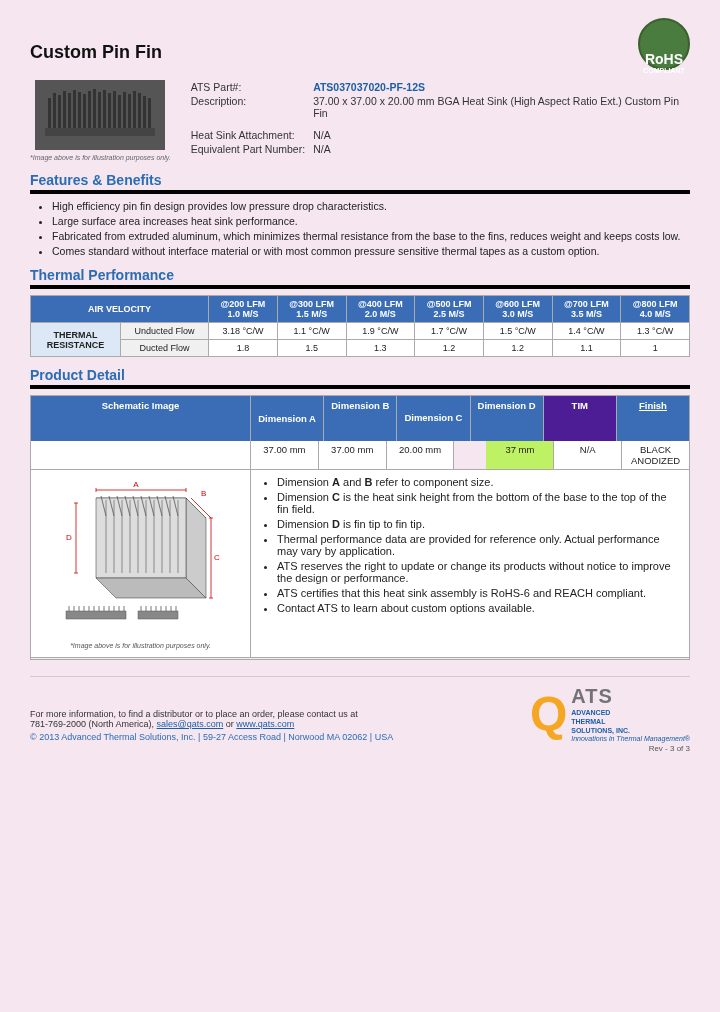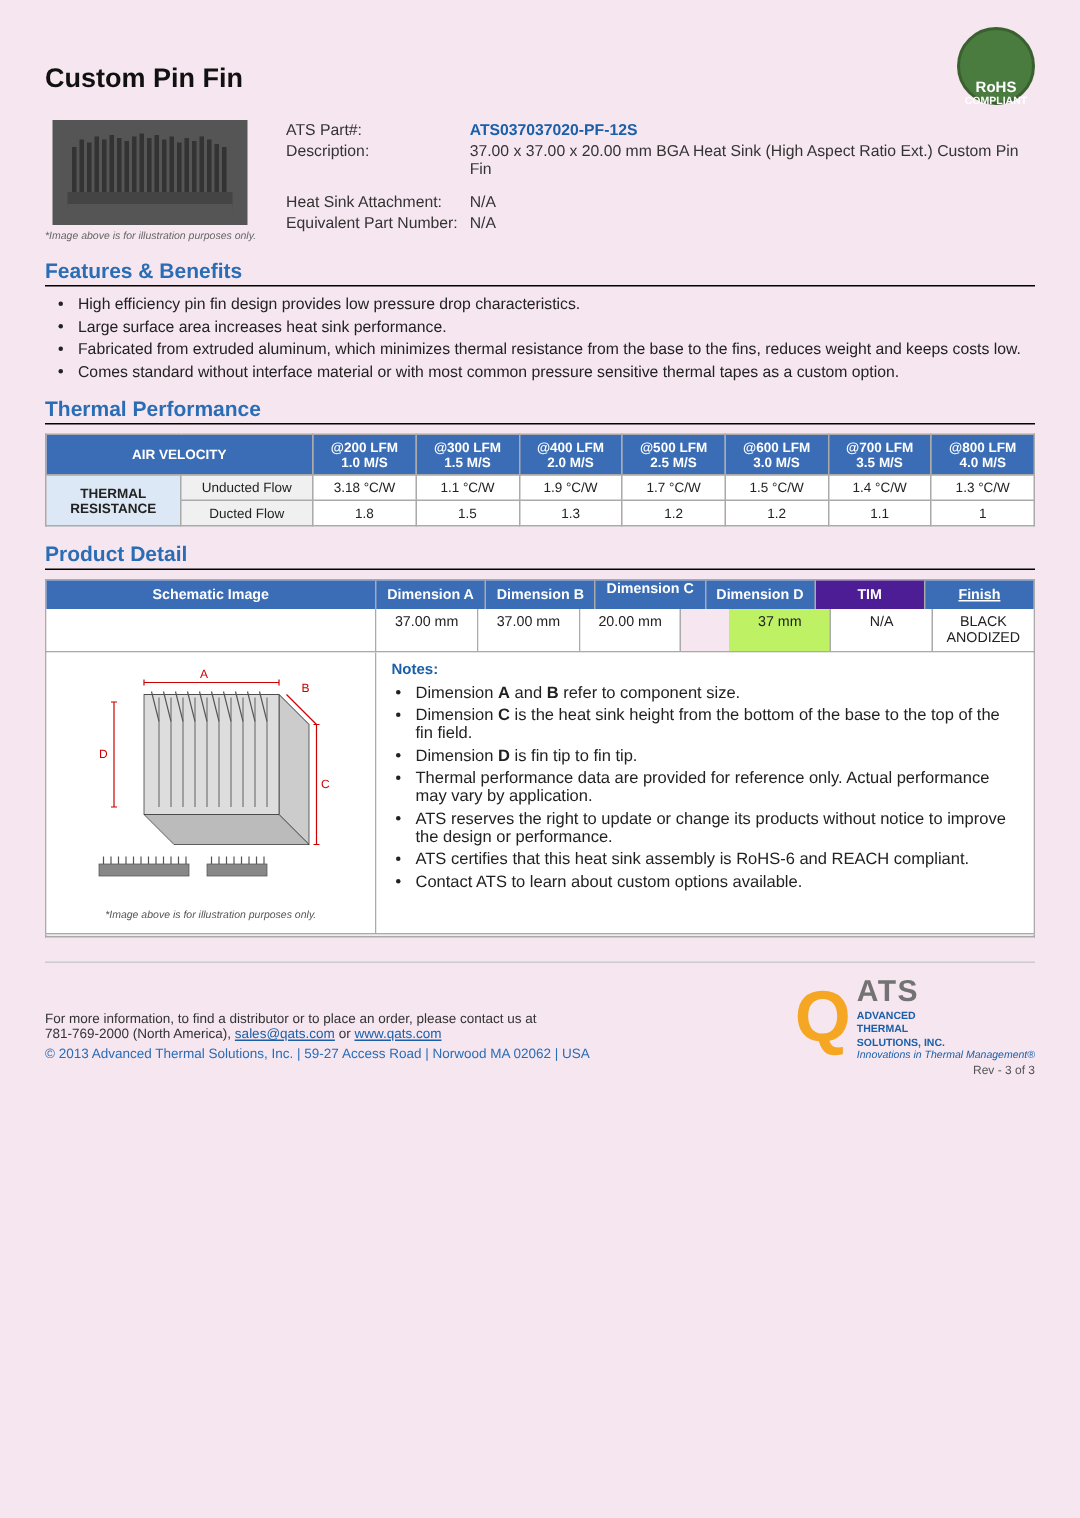--- a/index.html
+++ b/index.html
@@ -40,21 +40,21 @@
       font-size: 8px;
       font-weight: bold;
       display: flex;
       flex-direction: column;
       align-items: center;
       justify-content: center;
       text-align: center;
       border: 2px solid #3a6030;
       flex-shrink: 0;
     }
-    .rohs-badge .rohs-top { font-size: 10px; font-weight: bold; margin-top: 36px; }
+    .rohs-badge .rohs-top { font-size: 14px; font-weight: bold; margin-top: 36px; }
     .rohs-badge .rohs-bot { font-size: 7px; }
 
     
     .product-info {
       display: flex;
       gap: 16px;
       margin-bottom: 8px;
     }
     .product-image-area {
       display: flex;
@@ -95,21 +95,21 @@
     .spec-label { color: #333; white-space: nowrap; }
     .spec-value { color: #333; }
     .spec-value.blue { color: #1a5fa8; font-weight: bold; }
     .spec-value.link { color: #1a5fa8; }
 
     
     .section-title {
       font-size: 14px;
       font-weight: bold;
       color: #2a6db5;
-      border-bottom: 1px solid #000000;
+      border-bottom: 4px solid #000000;
       padding-bottom: 2px;
       margin-bottom: 6px;
       margin-top: 10px;
     }
 
     
     .features-list {
       list-style: disc;
       padding-left: 22px;
       margin-bottom: 4px;
@@ -348,23 +348,23 @@
         <td class="data-cell">1.1</td>
         <td class="data-cell">1</td>
       </tr>
     </tbody>
   </table>
 
   <div class="section-title">Product Detail</div>
 
   <div style="display:flex; border:1px solid #aaa; border-bottom:none;">
     <div style="width:220px; background:#3a6db5; color:white; font-weight:bold; font-size:9.5px; text-align:center; padding:4px 6px; border-right:1px solid #aaa;">Schematic Image</div>
-    <div style="flex:1; background:#3a6db5; color:white; font-weight:bold; font-size:9.5px; text-align:center; padding:4px 6px; border-right:1px solid #aaa;">Dimension A</div>
+    <div style="flex:1; background:#3a6db5; color:white; font-weight:bold; font-size:9.5px; text-align:center; padding:17px 6px; border-right:1px solid #aaa;">Dimension A</div>
     <div style="flex:1; background:#3a6db5; color:white; font-weight:bold; font-size:9.5px; text-align:center; padding:4px 6px; border-right:1px solid #aaa;">Dimension B</div>
-    <div style="flex:1; background:#3a6db5; color:white; font-weight:bold; font-size:9.5px; text-align:center; padding:0 6px; border-right:1px solid #aaa;">Dimension C</div>
+    <div style="flex:1; background:#3a6db5; color:white; font-weight:bold; font-size:9.5px; text-align:center; padding:16px 6px; border-right:1px solid #aaa;">Dimension C</div>
     <div style="flex:1; background:#3a6db5; color:white; font-weight:bold; font-size:9.5px; text-align:center; padding:4px 6px; border-right:1px solid #aaa;">Dimension D</div>
     <div style="flex:1; background:#4c1d95; color:white; font-weight:bold; font-size:9.5px; text-align:center; padding:4px 6px; border-right:1px solid #aaa;">TIM</div>
     <div style="flex:1; background:#3a6db5; color:white; font-weight:bold; font-size:9.5px; text-align:center; padding:4px 6px;text-decoration:underline;">Finish</div>
   </div>
 
   <div style="display:flex; border:1px solid #aaa; border-bottom:none; border-top:none;">
     <div style="width:220px; background:white; font-size:9.5px; text-align:center; padding:3px 6px; border-right:1px solid #aaa;"></div>
     <div style="flex:1; background:white; font-size:9.5px; text-align:center; padding:3px 6px; border-right:1px solid #aaa;">37.00 mm</div>
     <div style="flex:1; background:white; font-size:9.5px; text-align:center; padding:3px 6px; border-right:1px solid #aaa;">37.00 mm</div>
     <div style="flex:1; background:white; font-size:9.5px; text-align:center; padding:3px 6px; border-right:1px solid #aaa;">20.00 mm</div>
@@ -465,21 +465,20 @@
             <line x1="28" y1="0" x2="28" y2="5"></line>
             <line x1="33" y1="0" x2="33" y2="5"></line>
             <line x1="38" y1="0" x2="38" y2="5"></line>
           </g>
         </g>
       </svg>
       <div class="schematic-caption">*Image above is for illustration purposes only.</div>
     </div>
 
     <div class="right-content">
-      <div class="notes-title">Notes:</div>
       <ul class="notes-list">
         <li>Dimension <span class="bold">A</span> and <span class="bold">B</span> refer to component size.</li>
         <li>Dimension <span class="bold">C</span> is the heat sink height from the bottom of the base to the top of the fin field.</li>
         <li>Dimension <span class="bold">D</span> is fin tip to fin tip.</li>
         <li>Thermal performance data are provided for reference only. Actual performance may vary by application.</li>
         <li>ATS reserves the right to update or change its products without notice to improve the design or performance.</li>
         <li>ATS certifies that this heat sink assembly is RoHS-6 and REACH compliant.</li>
         <li>Contact ATS to learn about custom options available.</li>
       </ul>
     </div>

